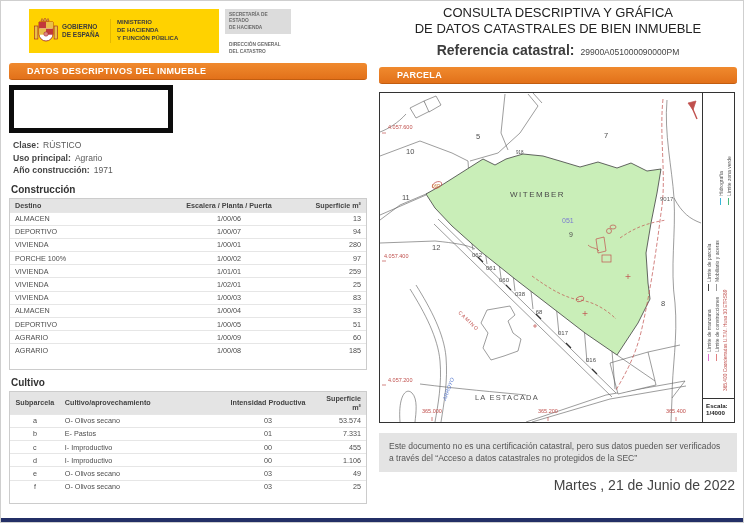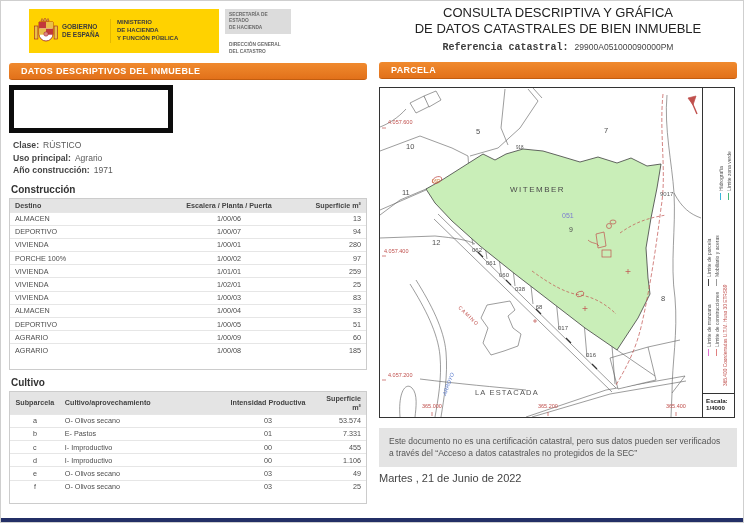--- a/index.html
+++ b/index.html
@@ -17,21 +17,21 @@
                  display:flex; align-items:center; }
   .coat { width:24px; height:28px; margin:0 4px 0 5px; flex:0 0 auto; }
   .gob { font-size:6.5px; font-weight:bold; color:#3c3c3c; line-height:1.25; width:44px; }
   .min { font-size:6px; font-weight:bold; color:#3c3c3c; line-height:1.3;
          border-left:1px solid #e3b800; padding-left:6px; margin-left:4px; }
   .logo-side { position:absolute; left:196px; top:2px; width:110px; }
   .sec { background:#dcdcdc; color:#6a6a6a; font-size:4.8px; font-weight:bold;
          line-height:1.35; padding:3px 4px; width:66px; }
   .dir { color:#6a6a6a; font-size:4.8px; font-weight:bold; line-height:1.35; margin-top:8px; padding-left:4px; }
 
-  .orange-bar { height:17px; line-height:17px; border-radius:3px; padding-left:12px;
+  .orange-bar { height:17px; line-height:17px; border-radius:3px; padding-left:18px;
                 background:linear-gradient(#f08a2e,#e2711a); color:#fff; font-weight:bold;
                 font-size:9px; letter-spacing:.3px; border-bottom:1px solid #c25d10; }
   .left-col .orange-bar { margin-top:8px; }
 
   .redacted { width:164px; height:48px; border:5px solid #0c0c0c; background:#fff; margin-top:5px; }
 
   .fields { margin:6px 0 0 4px; }
   .frow { font-size:8.5px; line-height:12.5px; color:#5a5a5a; }
   .frow b { color:#454545; font-size:8.7px; margin-right:4px; }
 
@@ -42,41 +42,41 @@
   th { background:#e4e4e4; color:#444; font-size:7.2px; text-align:left; padding:2px 5px; font-weight:bold; }
   td { font-size:7.2px; color:#4d4d4d; padding:1.6px 5px; border-top:1px solid #e6e6e6; }
   .c-center { text-align:center; }
   .c-right { text-align:right; }
   .filler-c { height:12px; } .filler-k { height:10px; }
 
   
   .right-col { position:absolute; left:378px; top:4px; width:358px; }
   .doc-title { text-align:center; font-size:13px; font-weight:normal; color:#222; line-height:1.25; }
   .ref-line { text-align:center; font-size:8.5px; color:#444; margin-top:4px; }
-  .ref-line b { font-size:10px; margin-right:6px; color:#3d3d3d;font-family:Liberation Mono, monospace; }
+  .ref-line b { font-size:14px; margin-right:6px; color:#3d3d3d; }
   .right-col .orange-bar { margin-top:9px; }
   .pfields { margin:6px 0 0 4px; }
   .pfields .frow { line-height:11px; }
 
   
   .map-box { margin-top:8px; width:356px; height:331px; border:1px solid #333; display:flex; background:#fff; }
   .map-svg { width:322px; height:329px; flex:0 0 auto; }
   .legend-strip { position:relative; width:32px; border-left:1px solid #333; }
   .leg { position:absolute; transform-origin:0 0; transform:rotate(-90deg);
          white-space:nowrap; font-size:5px; color:#555; }
   .leg .sw { display:inline-block; width:7px; height:1.4px; vertical-align:2px; margin-right:2px; }
   .leg.red-note { color:#c0504d; font-size:4.8px; }
   .scale-box { position:absolute; left:0; bottom:0; width:100%; height:24px; border-top:1px solid #333;
                background:#fff; padding:3px 0 0 3px; }
   .scale-box .sl { font-size:6.2px; font-weight:bold; color:#222; }
   .scale-box .sv { font-size:6.2px; font-weight:bold; color:#222; }
 
   .disclaimer { margin-top:10px; background:#e4e4e4; border-radius:0; padding:7px 10px;
                 font-size:8.5px; color:#555; line-height:1.5; }
-  .doc-date { text-align:left; font-size:11px; color:#444; margin-top:5px; padding-right:2px; }
+  .doc-date { text-align:right; font-size:14px; color:#444; margin-top:5px; padding-right:2px; }
 
   svg text { font-family:"Liberation Sans", sans-serif; }
 </style>
 </head>
 <body>
 
 <div class="page">
 
   <div class="left-col">
 

